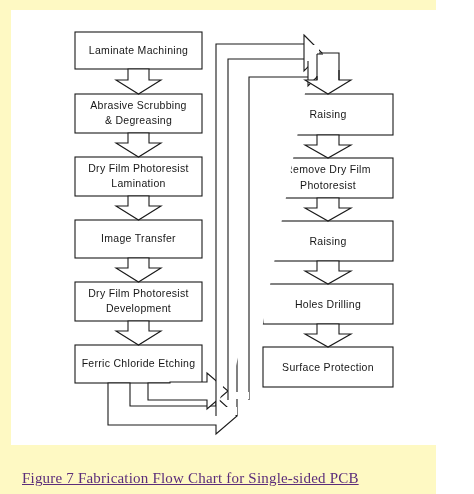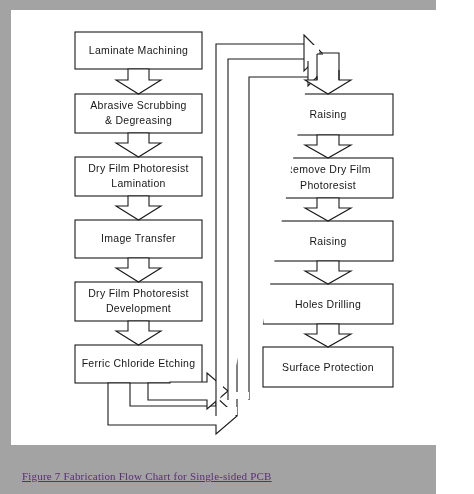--- a/index.html
+++ b/index.html
@@ -4,21 +4,21 @@
 <style>
   html, body {
     margin: 0;
     padding: 0;
     background: #ffffff;
   }
   #figure-root {
     position: relative;
     width: 436px;
     height: 494px;
-    background: #a3a3a3;
+    background: #fef9c3;
     font-family: "Liberation Sans", sans-serif;
     overflow: hidden;
   }
   #diagram-panel {
     position: absolute;
     left: 11px;
     top: 10px;
     width: 445px;
     height: 435px;
     background: #ffffff;
@@ -47,21 +47,21 @@
     fill: #ffffff;
     stroke: #1a1a1a;
     stroke-width: 1.1;
     stroke-linejoin: miter;
   }
   #caption {
     position: absolute;
     left: 22px;
     top: 470px;
     font-family: "Liberation Serif", serif;
-    font-size: 11px;
+    font-size: 15px;
     color: #5b2d7a;
     text-decoration: underline;
     white-space: nowrap;
     letter-spacing: 0.2px;
   }
 </style>
 </head>
 <body>
 
 <div id="figure-root">

